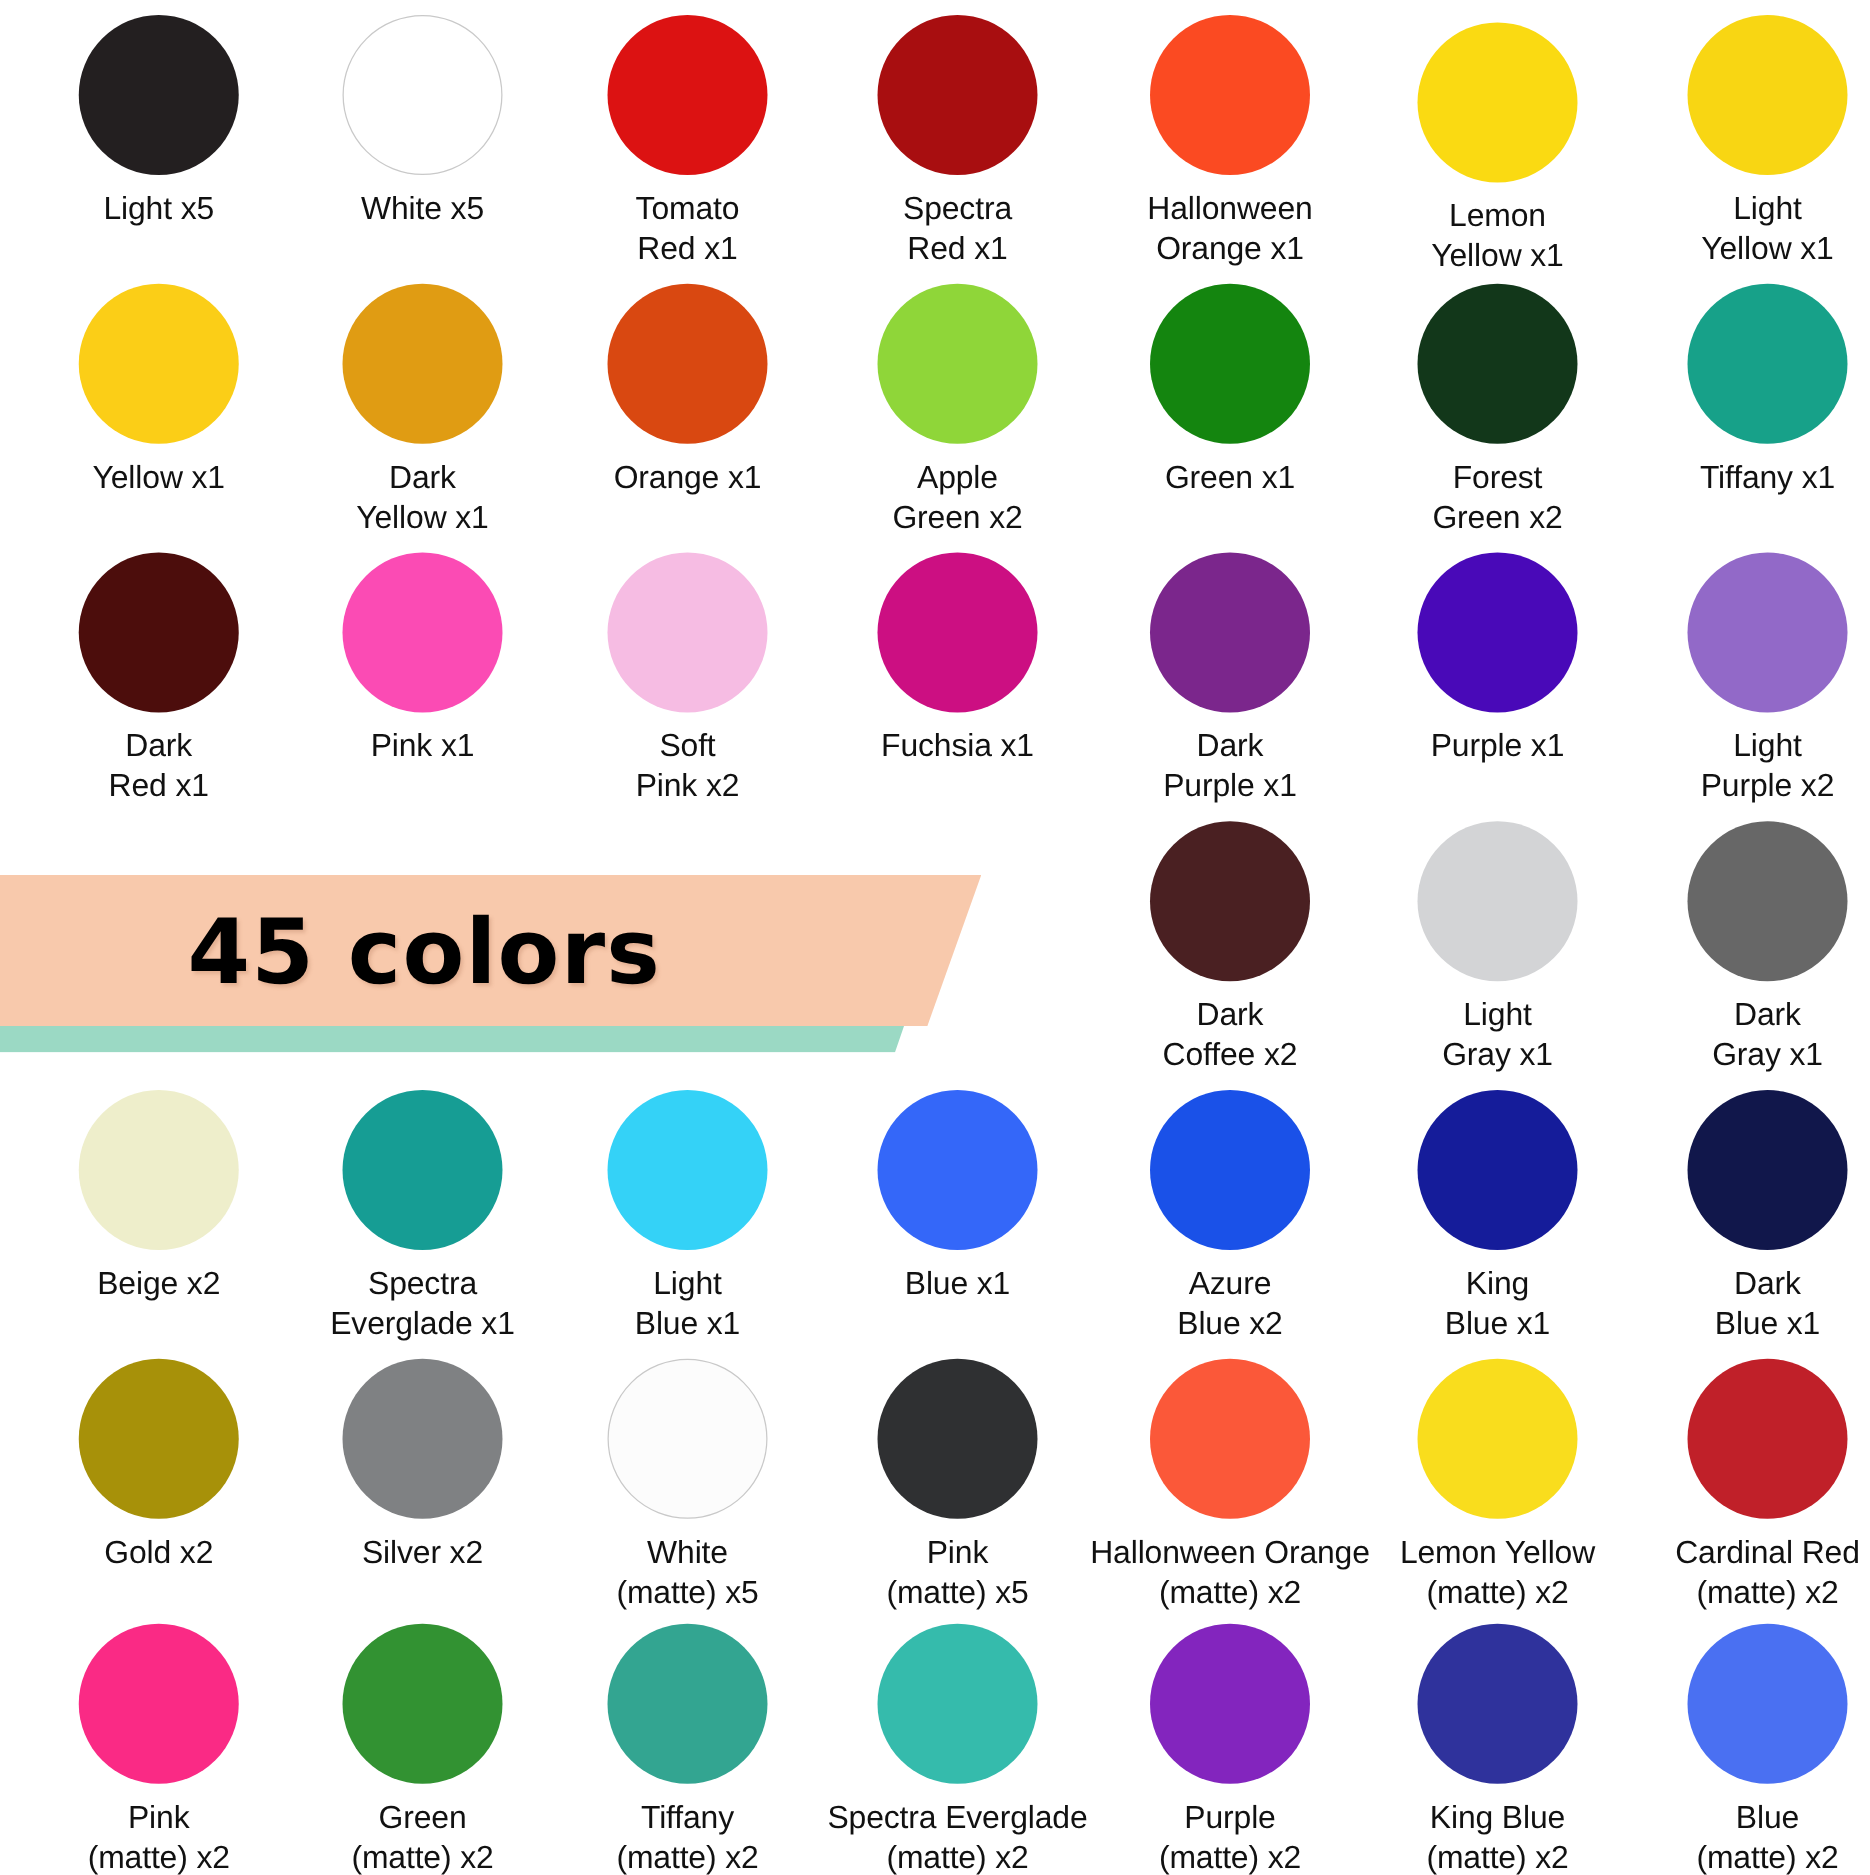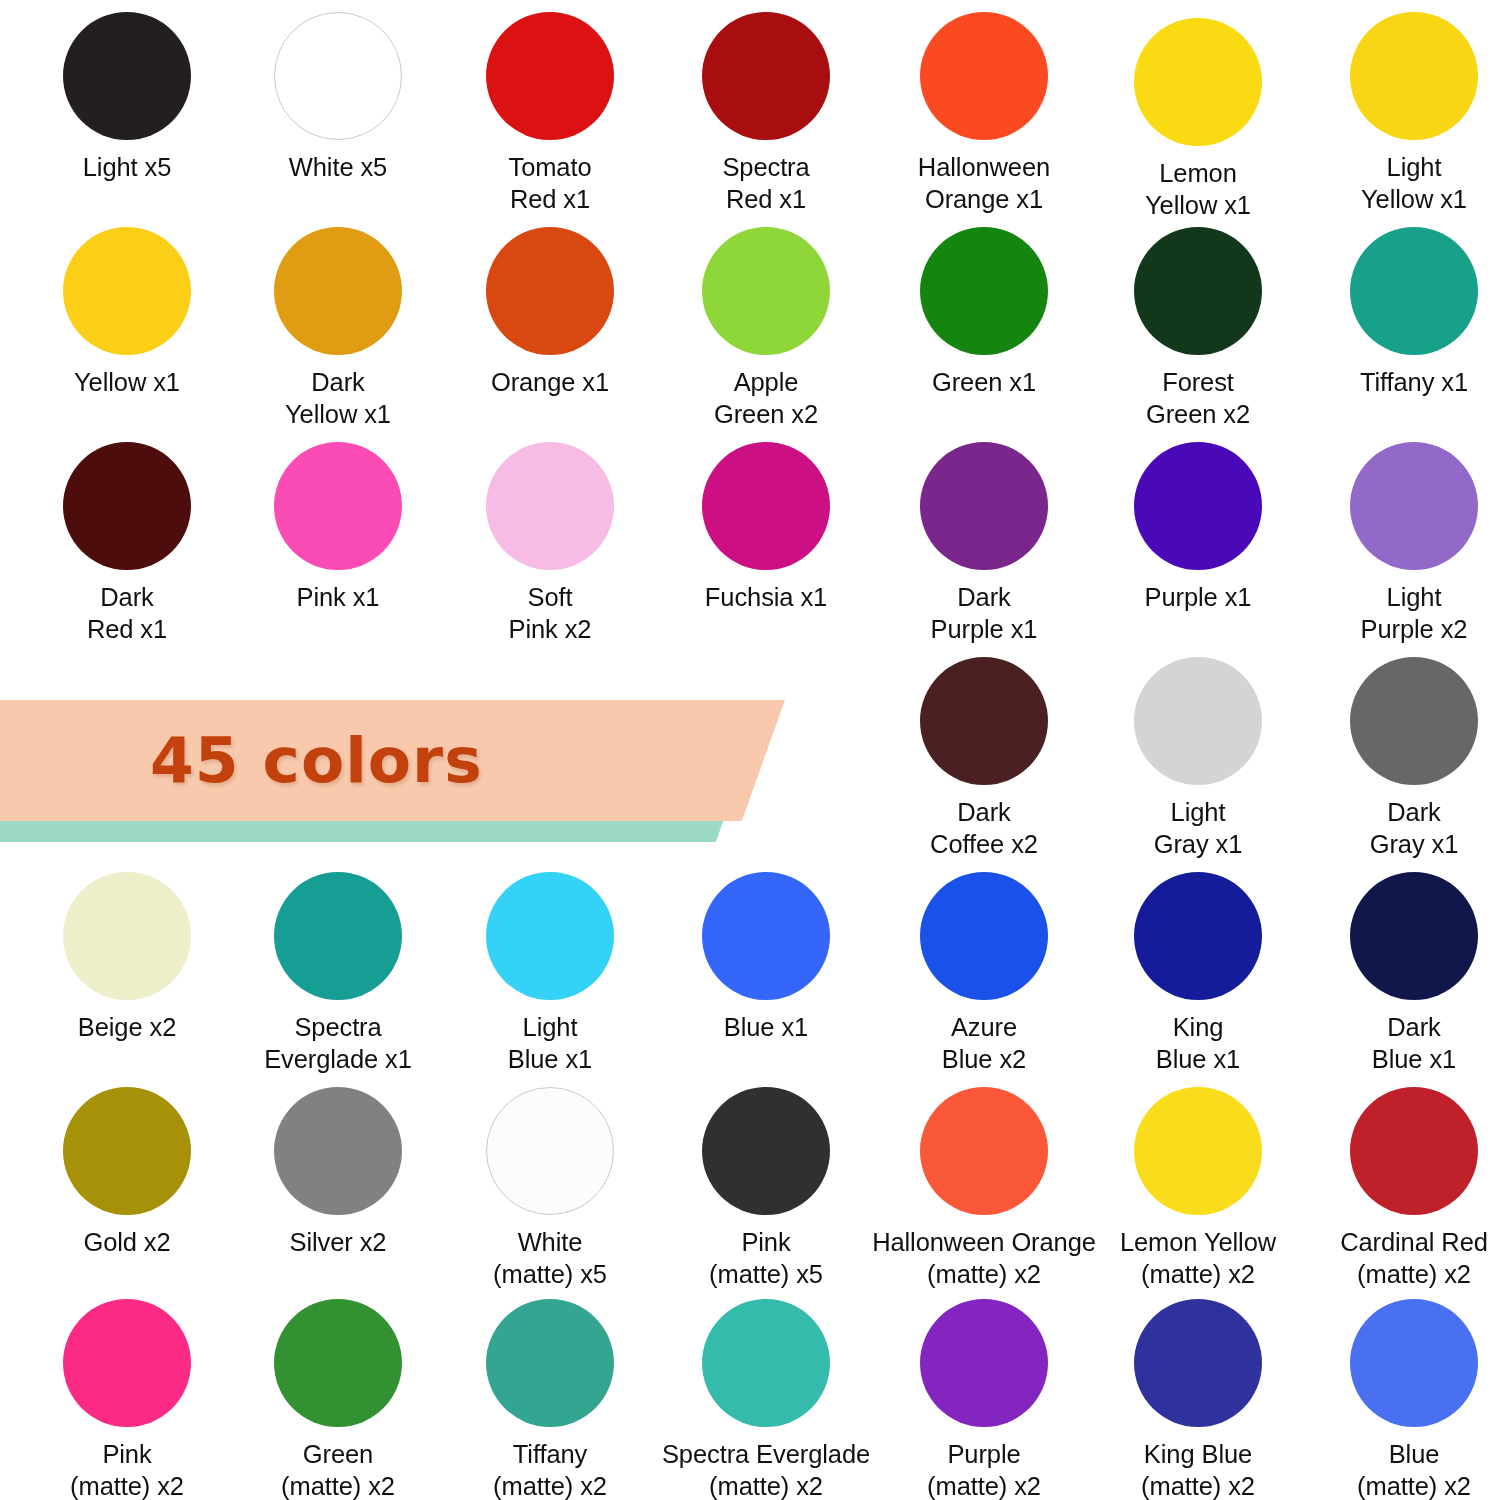--- a/index.html
+++ b/index.html
@@ -93,23 +93,23 @@
     position: absolute;
     left: 150px;
     top: 8px;
     width: 560px;
     height: 105px;
     display: flex;
     align-items: center;
     justify-content: flex-start;
     font-family: "DejaVu Sans", sans-serif;
     font-weight: bold;
-    font-size: 63px;
+    font-size: 72px;
     letter-spacing: 1px;
-    color: #c2410c;
+    color: #000000;
     text-shadow: 2px 3px 3px rgba(180,120,90,0.30);
   }
 </style>
 </head>
 <body>
 
 <div id="sheet">
 
   <div id="grid">
       <div class="swatch" style="left: 21px; top: 10px;">

